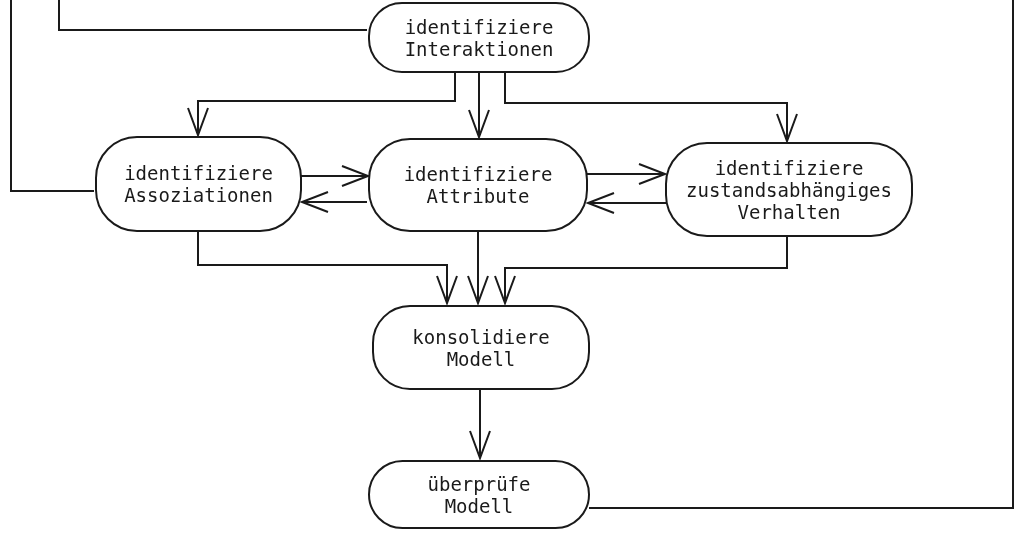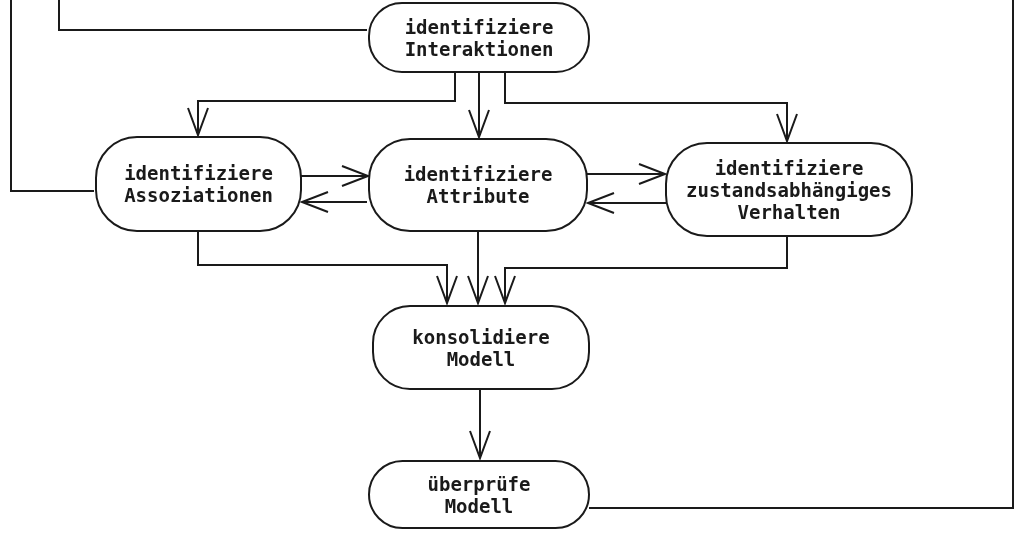--- a/index.html
+++ b/index.html
@@ -43,21 +43,20 @@
     z-index: 1;
   }
   .node-label {
     font-family: "DejaVu Sans Mono", "Liberation Mono", monospace;
     font-size: 19px;
     line-height: 22px;
     color: var(--line);
     text-align: center;
     white-space: pre-line;
     letter-spacing: 0px;
-    font-weight: bold;
   }
 </style>
 </head>
 <body>
 
 <div class="canvas">
 
   <svg class="edge-layer" width="1024" height="557" viewBox="0 0 1024 557">
 
     <path class="edge" d="M11 -4 V191 H94"></path>

